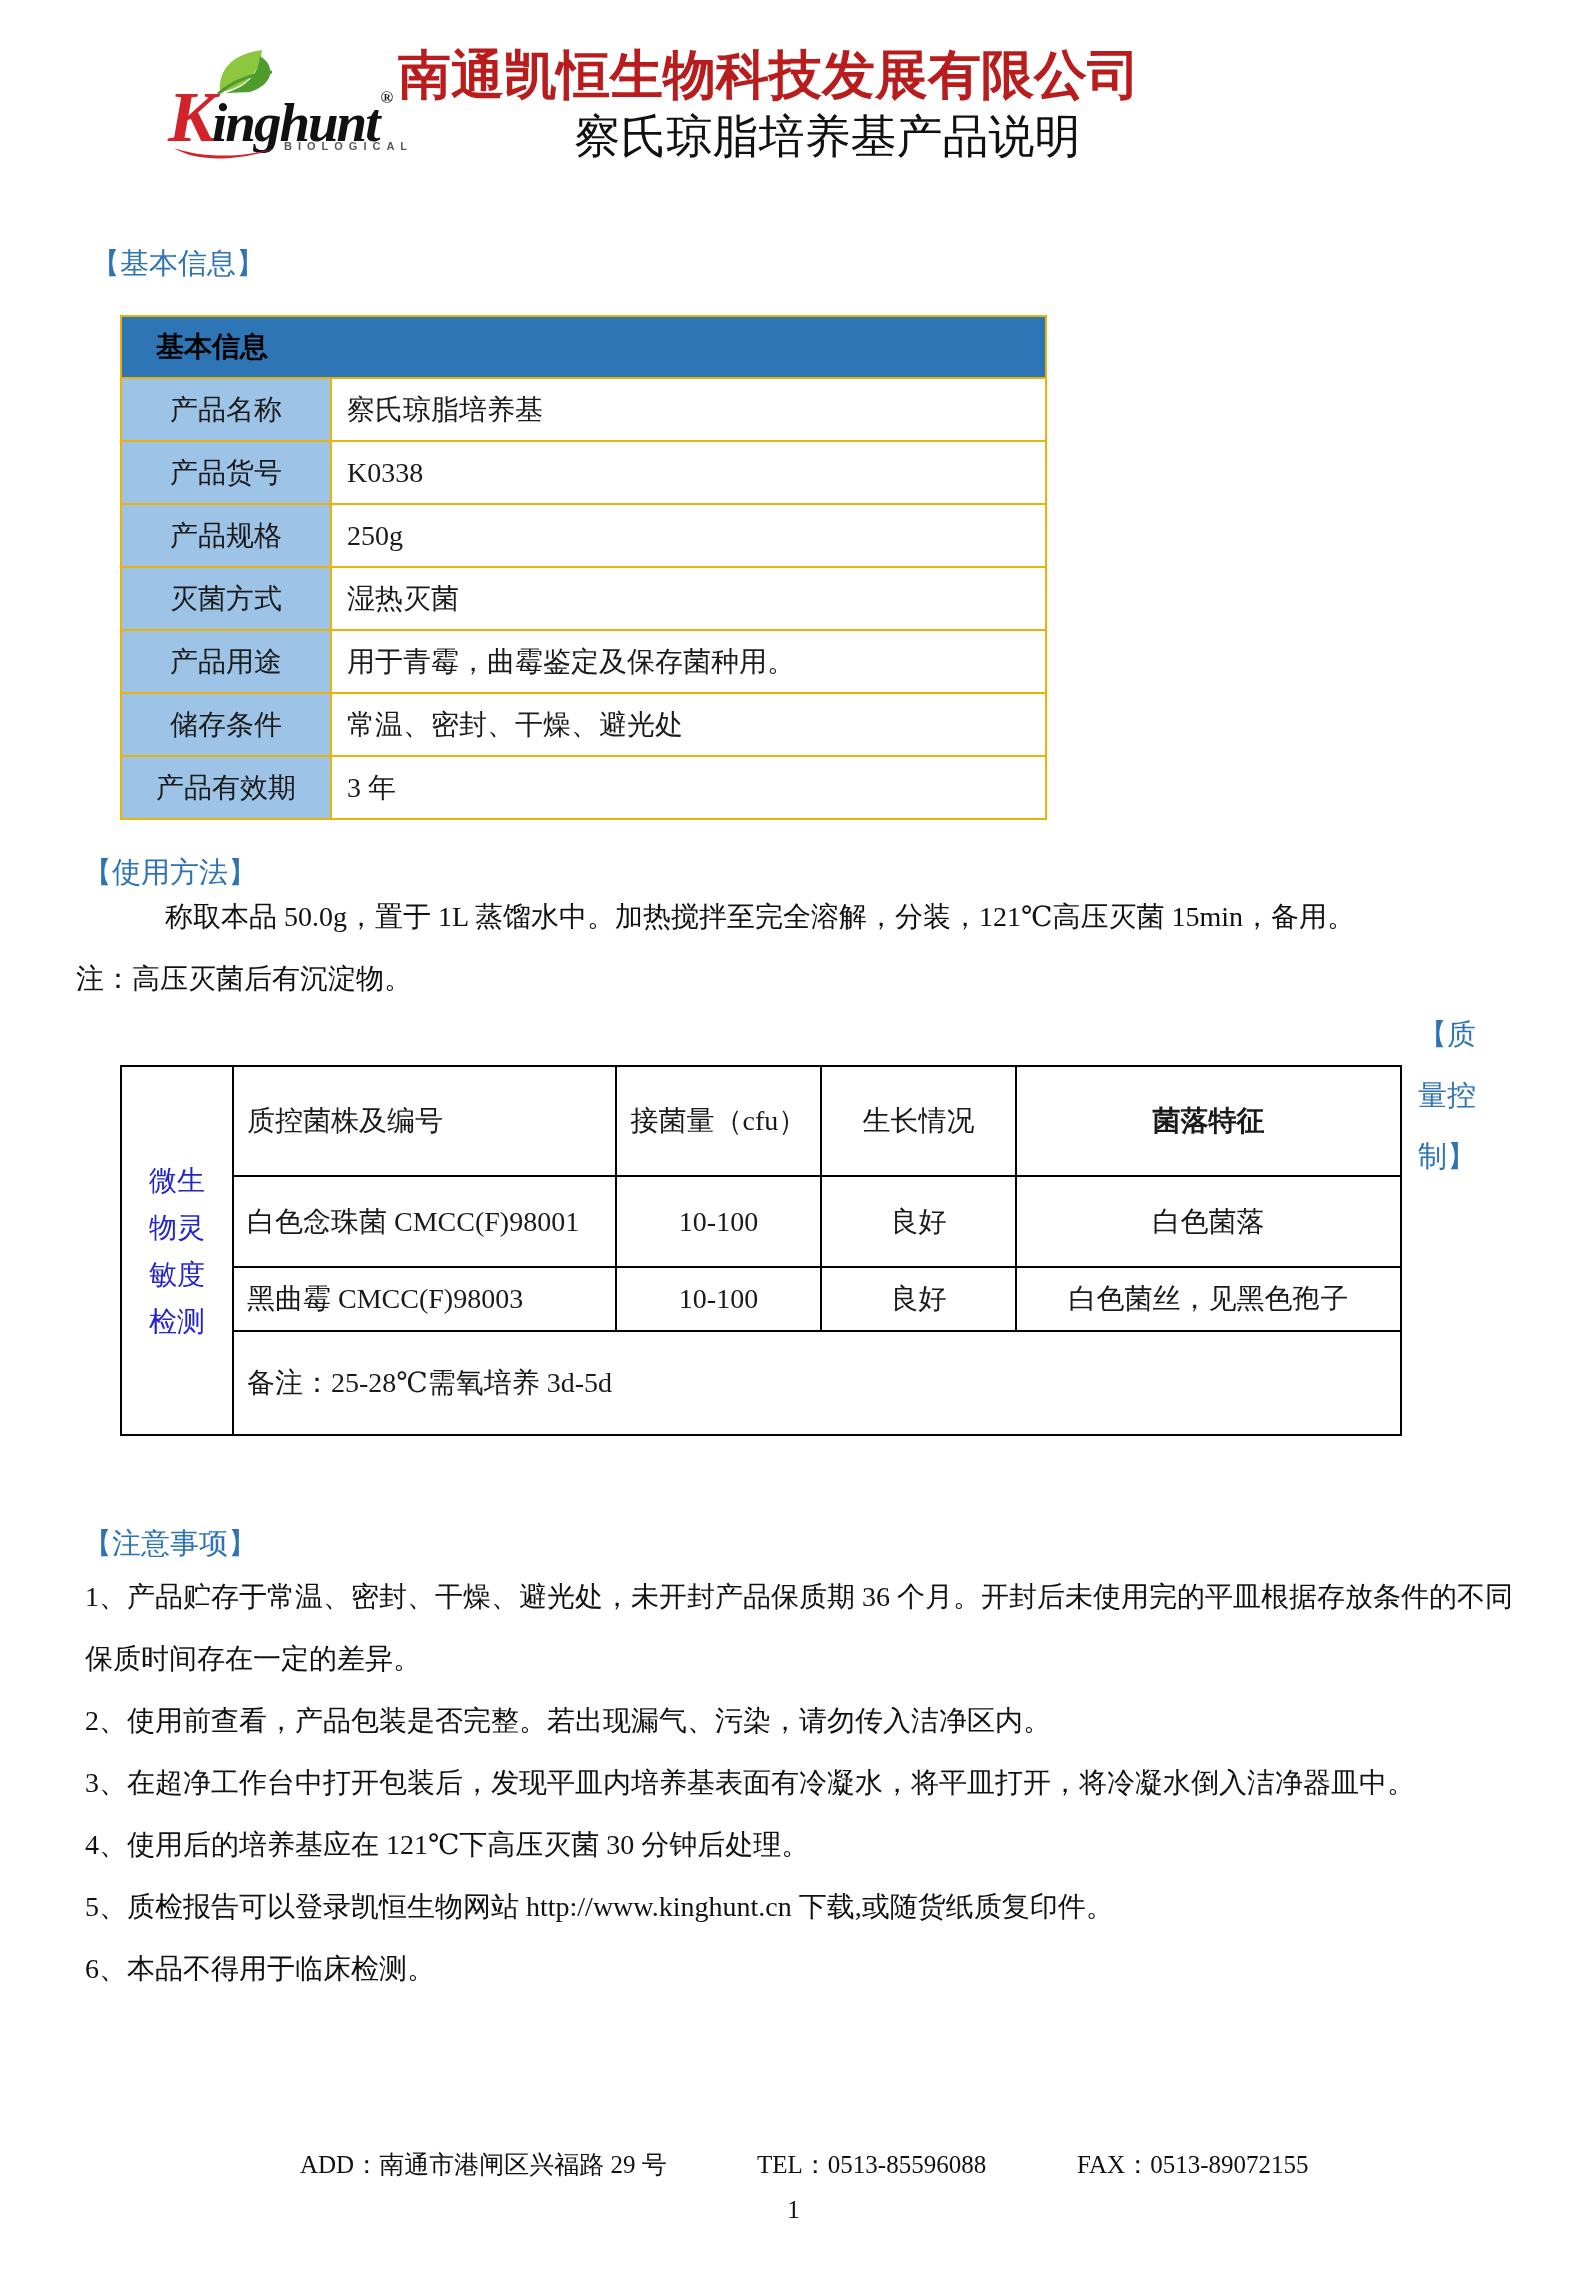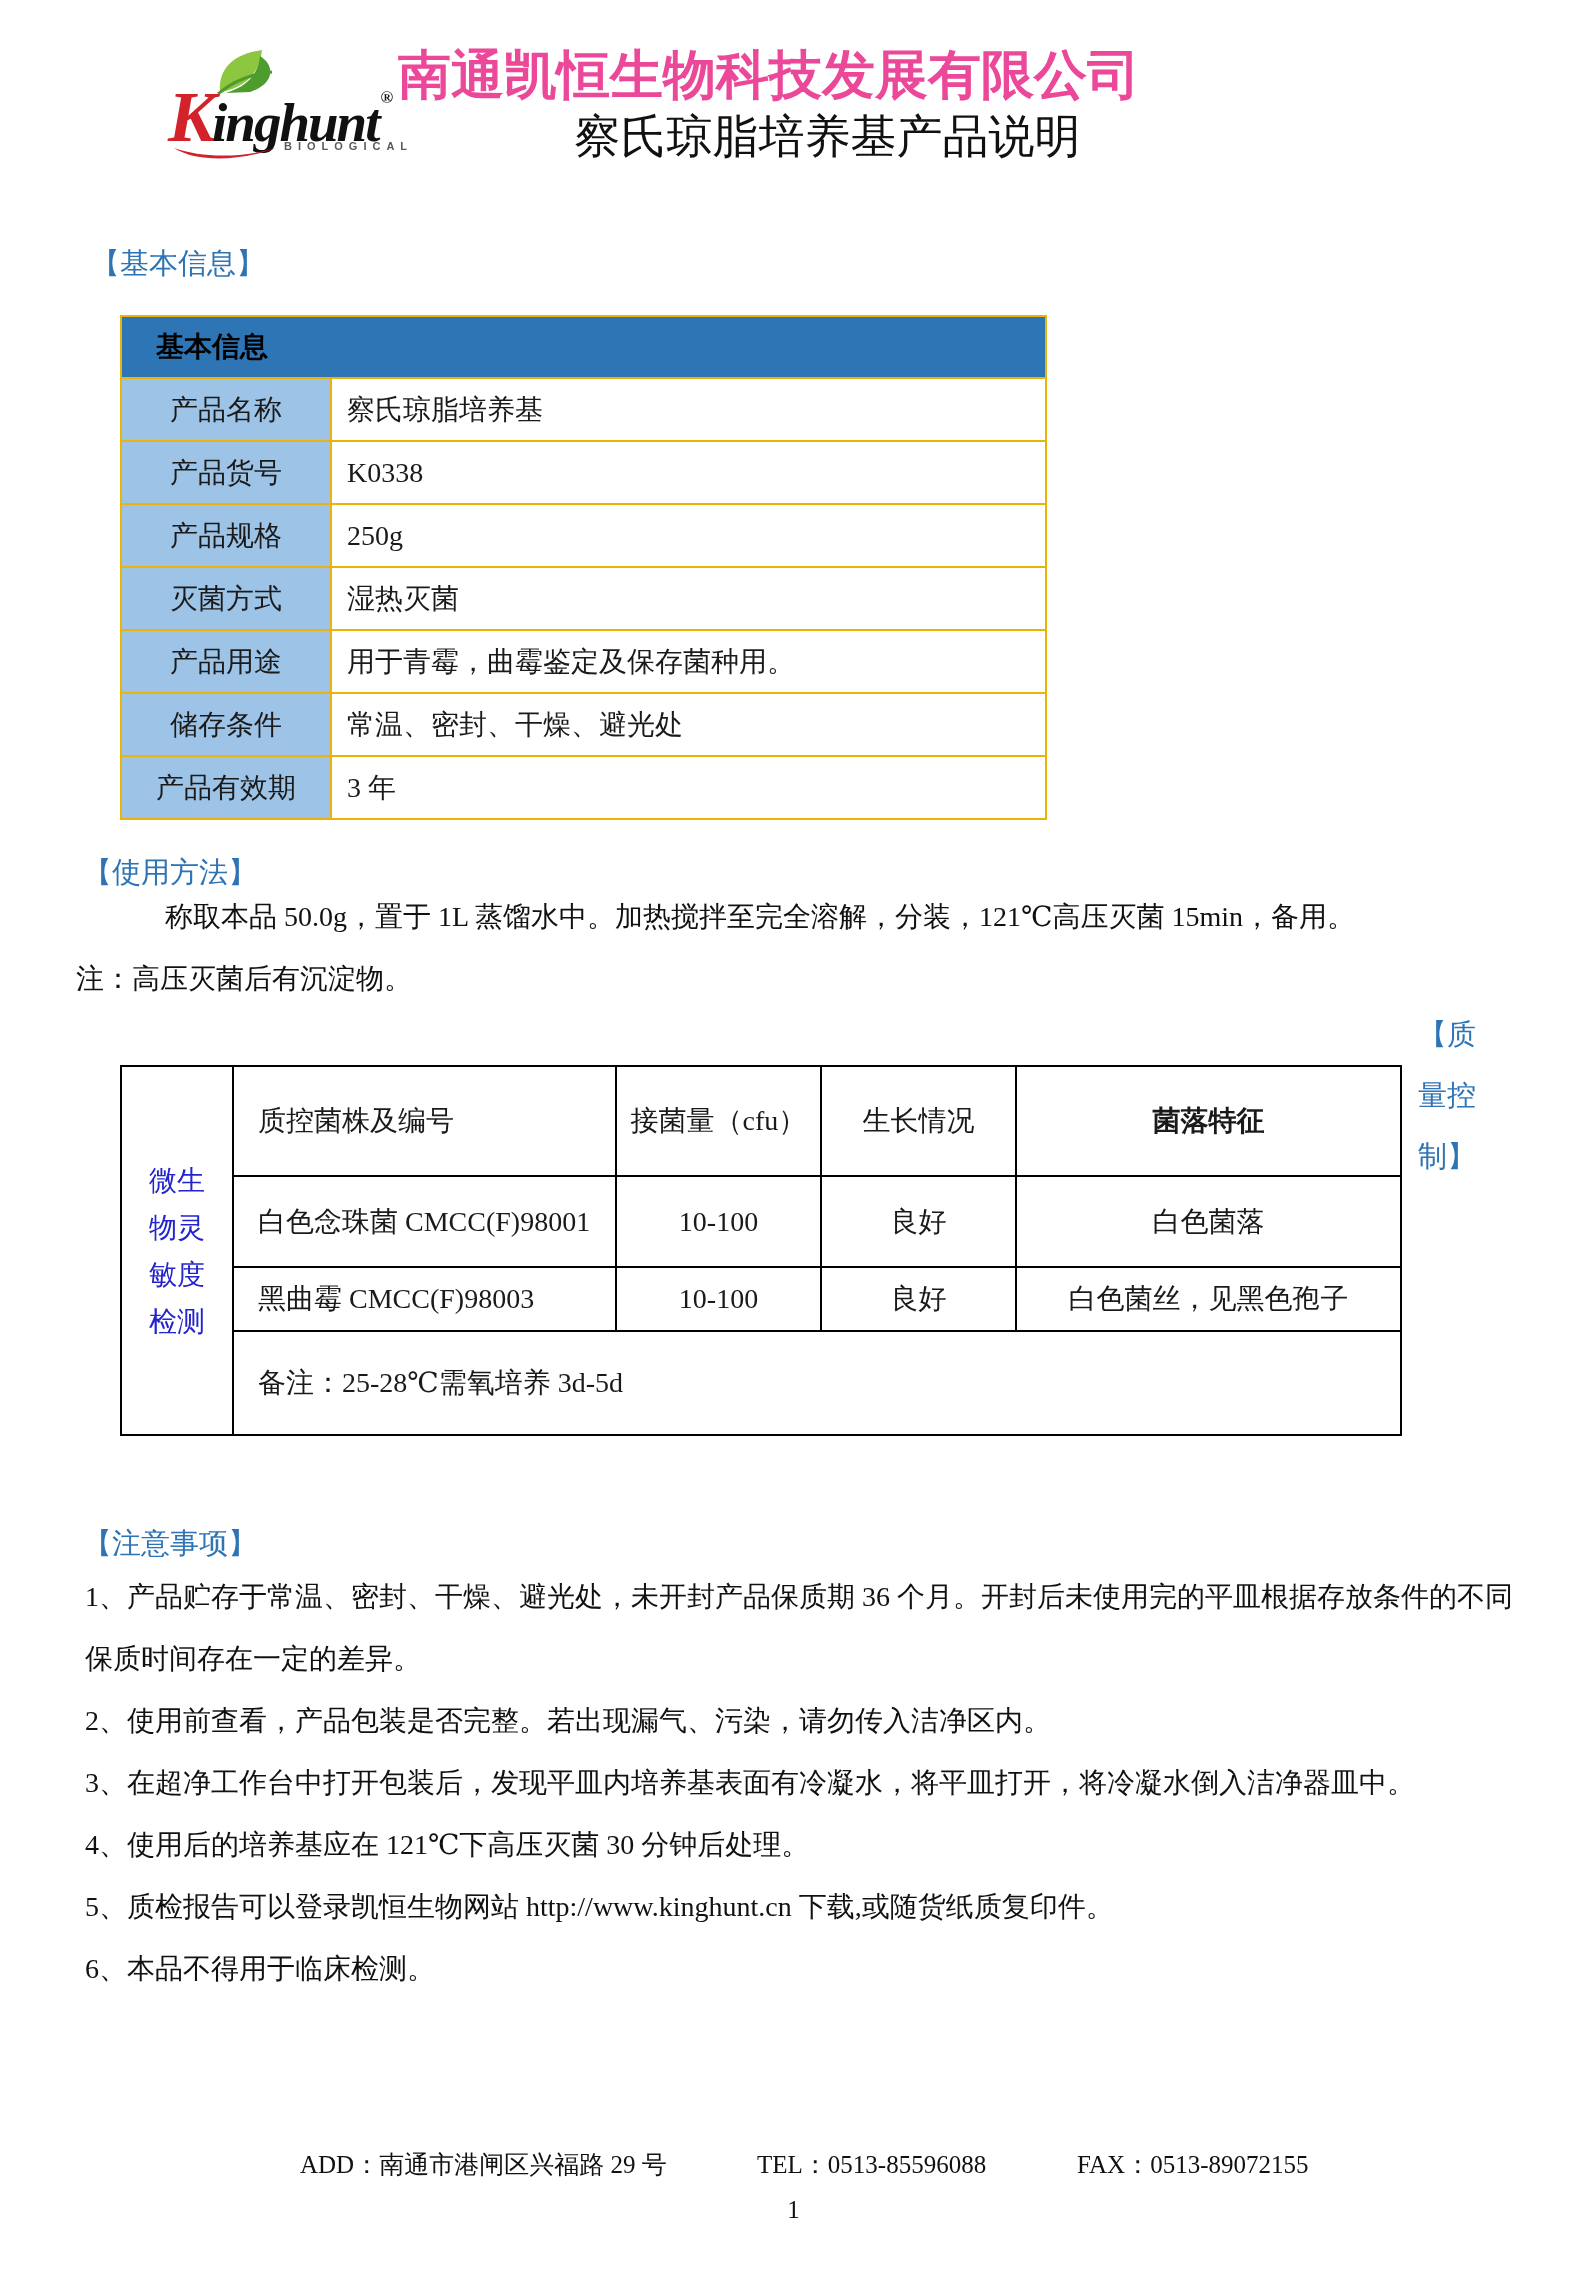--- a/index.html
+++ b/index.html
@@ -13,41 +13,41 @@
   .leaf{position:absolute;left:38px;top:-4px;}
   .brand{position:absolute;left:0;top:24px;white-space:nowrap;
          font-family:"Liberation Serif","DejaVu Serif",serif;font-style:italic;font-weight:700;}
   .brand .k{color:#d2232a;font-size:72px;letter-spacing:-4px;}
   .brand .rest{color:#111;font-size:55px;letter-spacing:-2px;}
   .brand .reg{color:#111;font-size:17px;font-style:normal;vertical-align:38px;margin-left:2px;}
   .swoosh{position:absolute;left:4px;top:92px;}
   .biological{position:absolute;left:116px;top:88px;font-family:"Liberation Sans",sans-serif;
               font-size:11px;letter-spacing:6px;color:#58595b;font-style:normal;font-weight:bold;}
   .company-name{position:absolute;left:398px;top:40px;width:760px;
-                font-size:53px;font-weight:700;color:#ec4899;white-space:nowrap;}
+                font-size:53px;font-weight:700;color:#b91c1c;white-space:nowrap;}
   .doc-title{position:absolute;left:0;top:106px;width:100%;text-align:center;
              font-size:46px;color:#111;margin-left:34px;}
   
   .sec-heading{position:absolute;font-size:29px;color:#2e74b5;white-space:nowrap;}
   .h-basic{left:83px;top:244px;margin-left:8px;}
   .h-usage{left:83px;top:853px;}
   .h-notes{left:83px;top:1524px;}
   .qc-heading{position:absolute;left:1418px;top:1004px;width:90px;
               font-size:29px;color:#2e74b5;line-height:61px;}
   .qc-heading span{display:block;}
   
   .info-table{position:absolute;left:120px;top:315px;border-collapse:collapse;table-layout:fixed;}
   .info-table td{border:2px solid #eab308;font-size:28px;vertical-align:middle;overflow:hidden;}
   .info-table .ith td{background:#2e75b6;height:58px;font-weight:700;color:#000;padding-left:34px;}
   .info-table .lbl{background:#9dc3e6;text-align:center;height:59px;}
   .info-table .val{background:#fff;padding-left:15px;}
   
   .qc-table{position:absolute;left:120px;top:1065px;border-collapse:collapse;table-layout:fixed;}
   .qc-table td{border:2px solid #000;font-size:28px;vertical-align:middle;text-align:center;overflow:hidden;}
-  .qc-table td.tleft{text-align:left;padding-left:24px;}
+  .qc-table td.tleft{text-align:left;padding-left:13px;}
   .qc-table td.bold{font-weight:700;}
   .qc-side{color:#2424ce;font-size:30px;line-height:47px;}
   .qc-side span{display:block;}
   
   .body-line{position:absolute;font-size:28px;color:#111;white-space:nowrap;}
   .usage-par{left:85px;top:898px;width:1430px;}
   .usage-par .indent{display:inline-block;width:80px;}
   .usage-note{left:76px;top:960px;}
   .notes-block{position:absolute;left:85px;top:1566px;width:1430px;}
   .notes-block p{margin:0;font-size:28px;line-height:62px;color:#111;}

